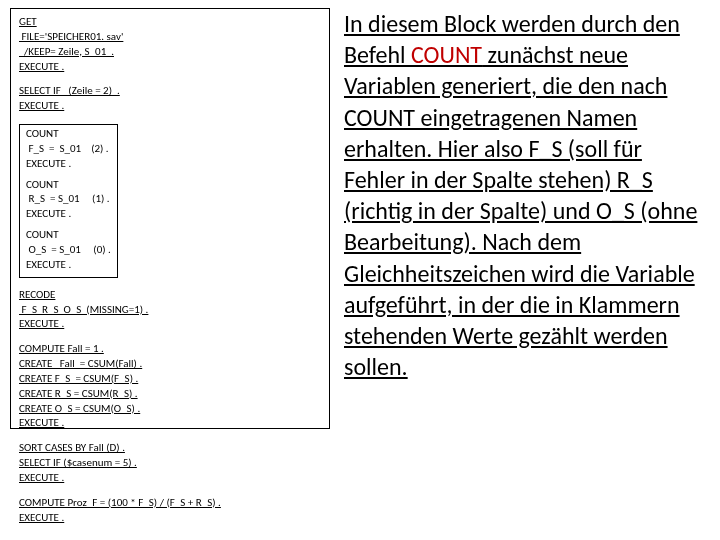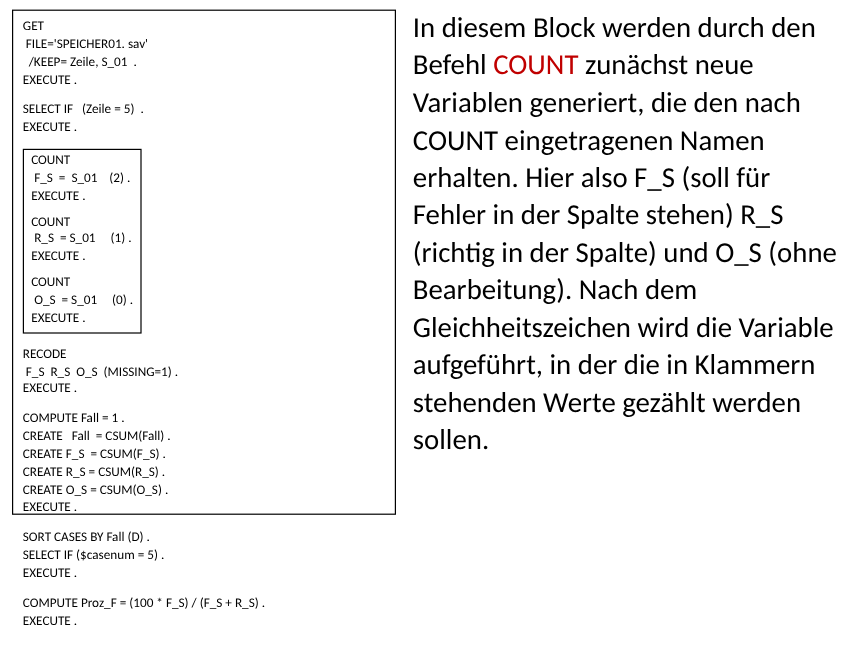--- a/index.html
+++ b/index.html
@@ -10,20 +10,21 @@
     background: #fff;
     font-family: Calibri, Arial, sans-serif;
     overflow: hidden;
   }
   .page {
     display: flex;
     width: 720px;
     height: 436px;
     box-sizing: border-box;
     padding: 8px 10px 7px 10px;
+    text-decoration: underline;
   }
   .code-col {
     width: 320px;
     border: 1px solid #000;
     box-sizing: border-box;
     padding: 6px 8px;
     font-size: 11px;
     line-height: 1.35;
   }
   .text-col {
@@ -57,21 +58,21 @@
 <div class="page">
 
   <div class="code-col">
     <div class="block">
         <pre>GET
  FILE='SPEICHER01. sav'
   /KEEP= Zeile, S_01  .
 EXECUTE .</pre>
       </div>
     <div class="block">
-        <pre>SELECT IF   (Zeile = 5)  .
+        <pre>SELECT IF   (Zeile = 2)  .
 EXECUTE .</pre>
       </div>
 
     <div class="hl-box">
       <div class="block">
           <pre>COUNT
  F_S  =  S_01    (2) .
 EXECUTE .</pre>
         </div>
       <div class="block">

